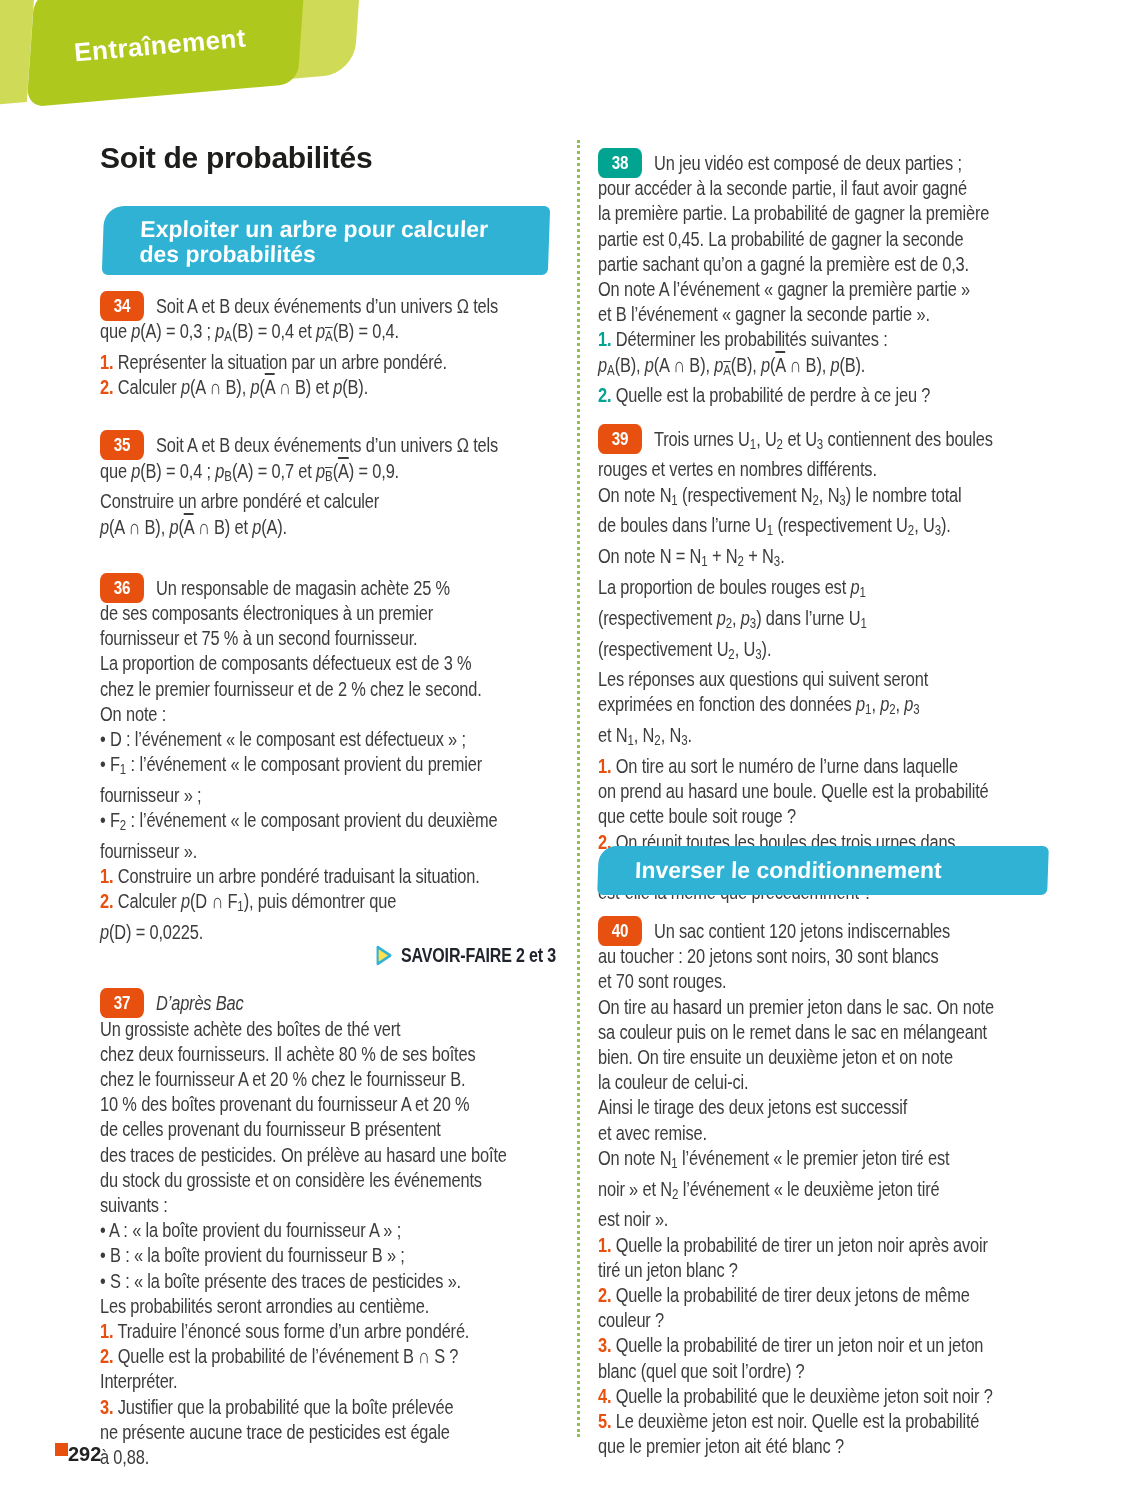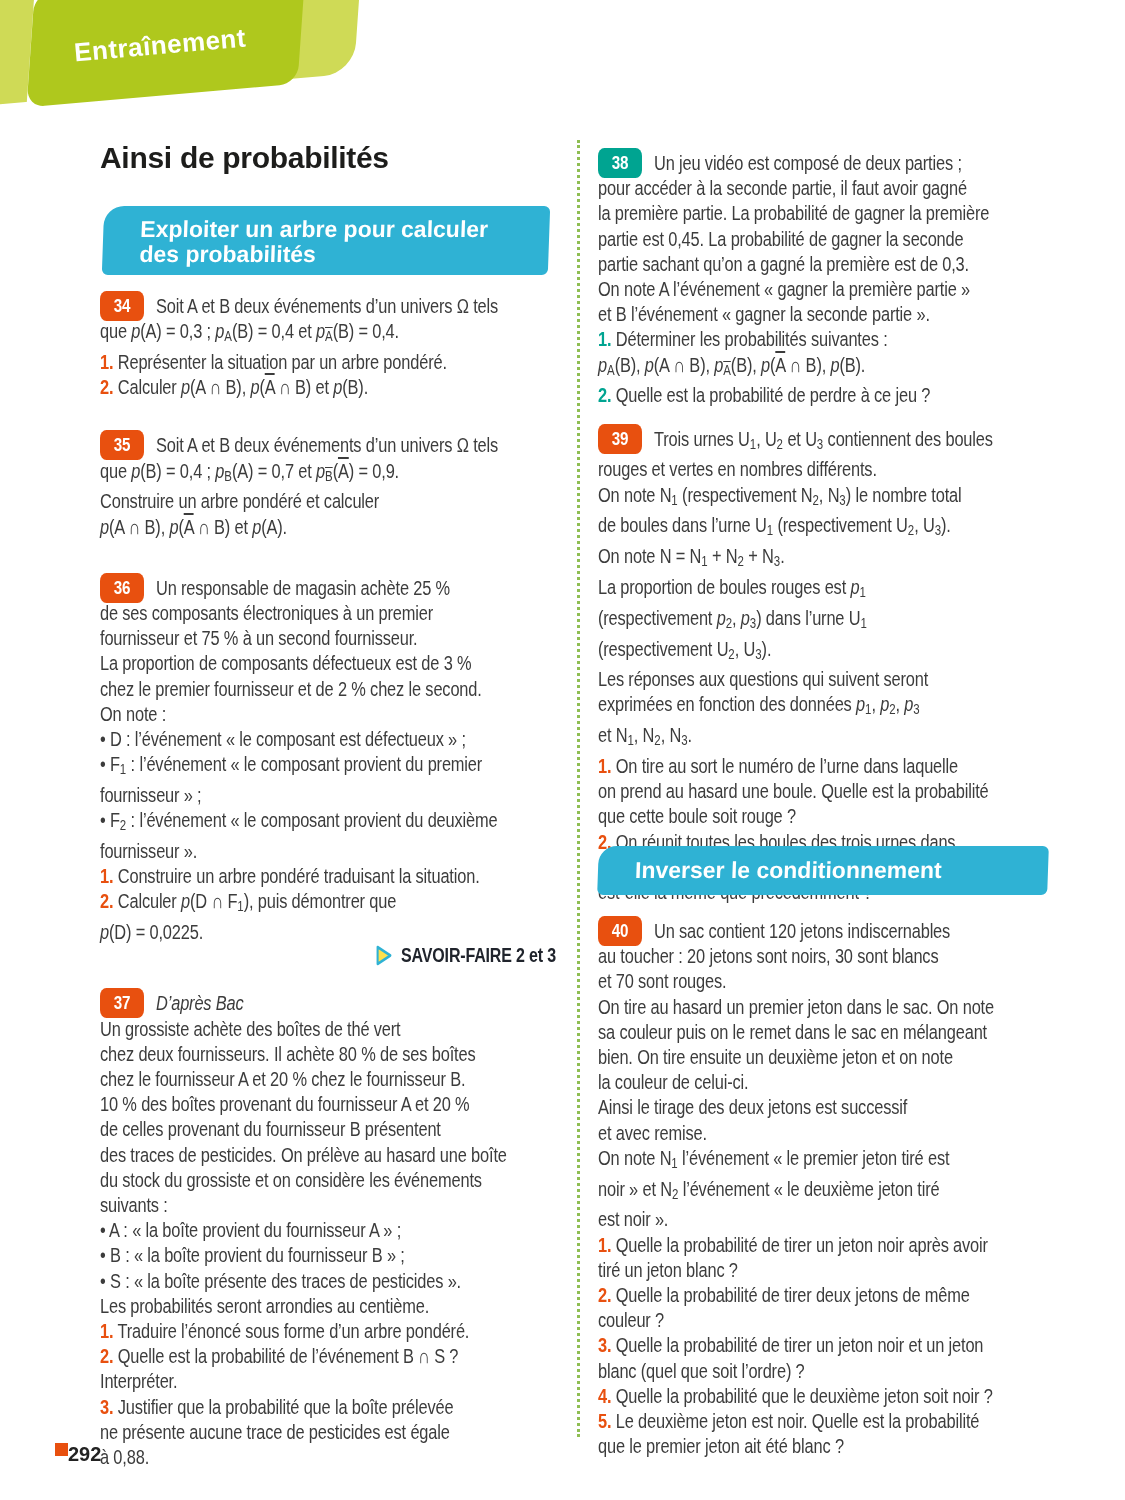--- a/index.html
+++ b/index.html
@@ -73,21 +73,21 @@
 
 <div class="page">
 
   <div class="ribbon">
     <div class="ribbon-bg"></div>
     <div class="ribbon-gap"></div>
     <div class="ribbon-main"></div>
     <div class="ribbon-label">Entraînement</div>
   </div>
 
-  <h1 class="title">Ainsi de probabilités</h1>
+  <h1 class="title">Soit de probabilités</h1>
 
   <div class="banner banner1">
     <div>Exploiter un arbre pour calculer</div>
     <div>des probabilités</div>
   </div>
 
   <div class="divider"></div>
 
   <div class="col col-left">
     <div class="ex ex-34">

